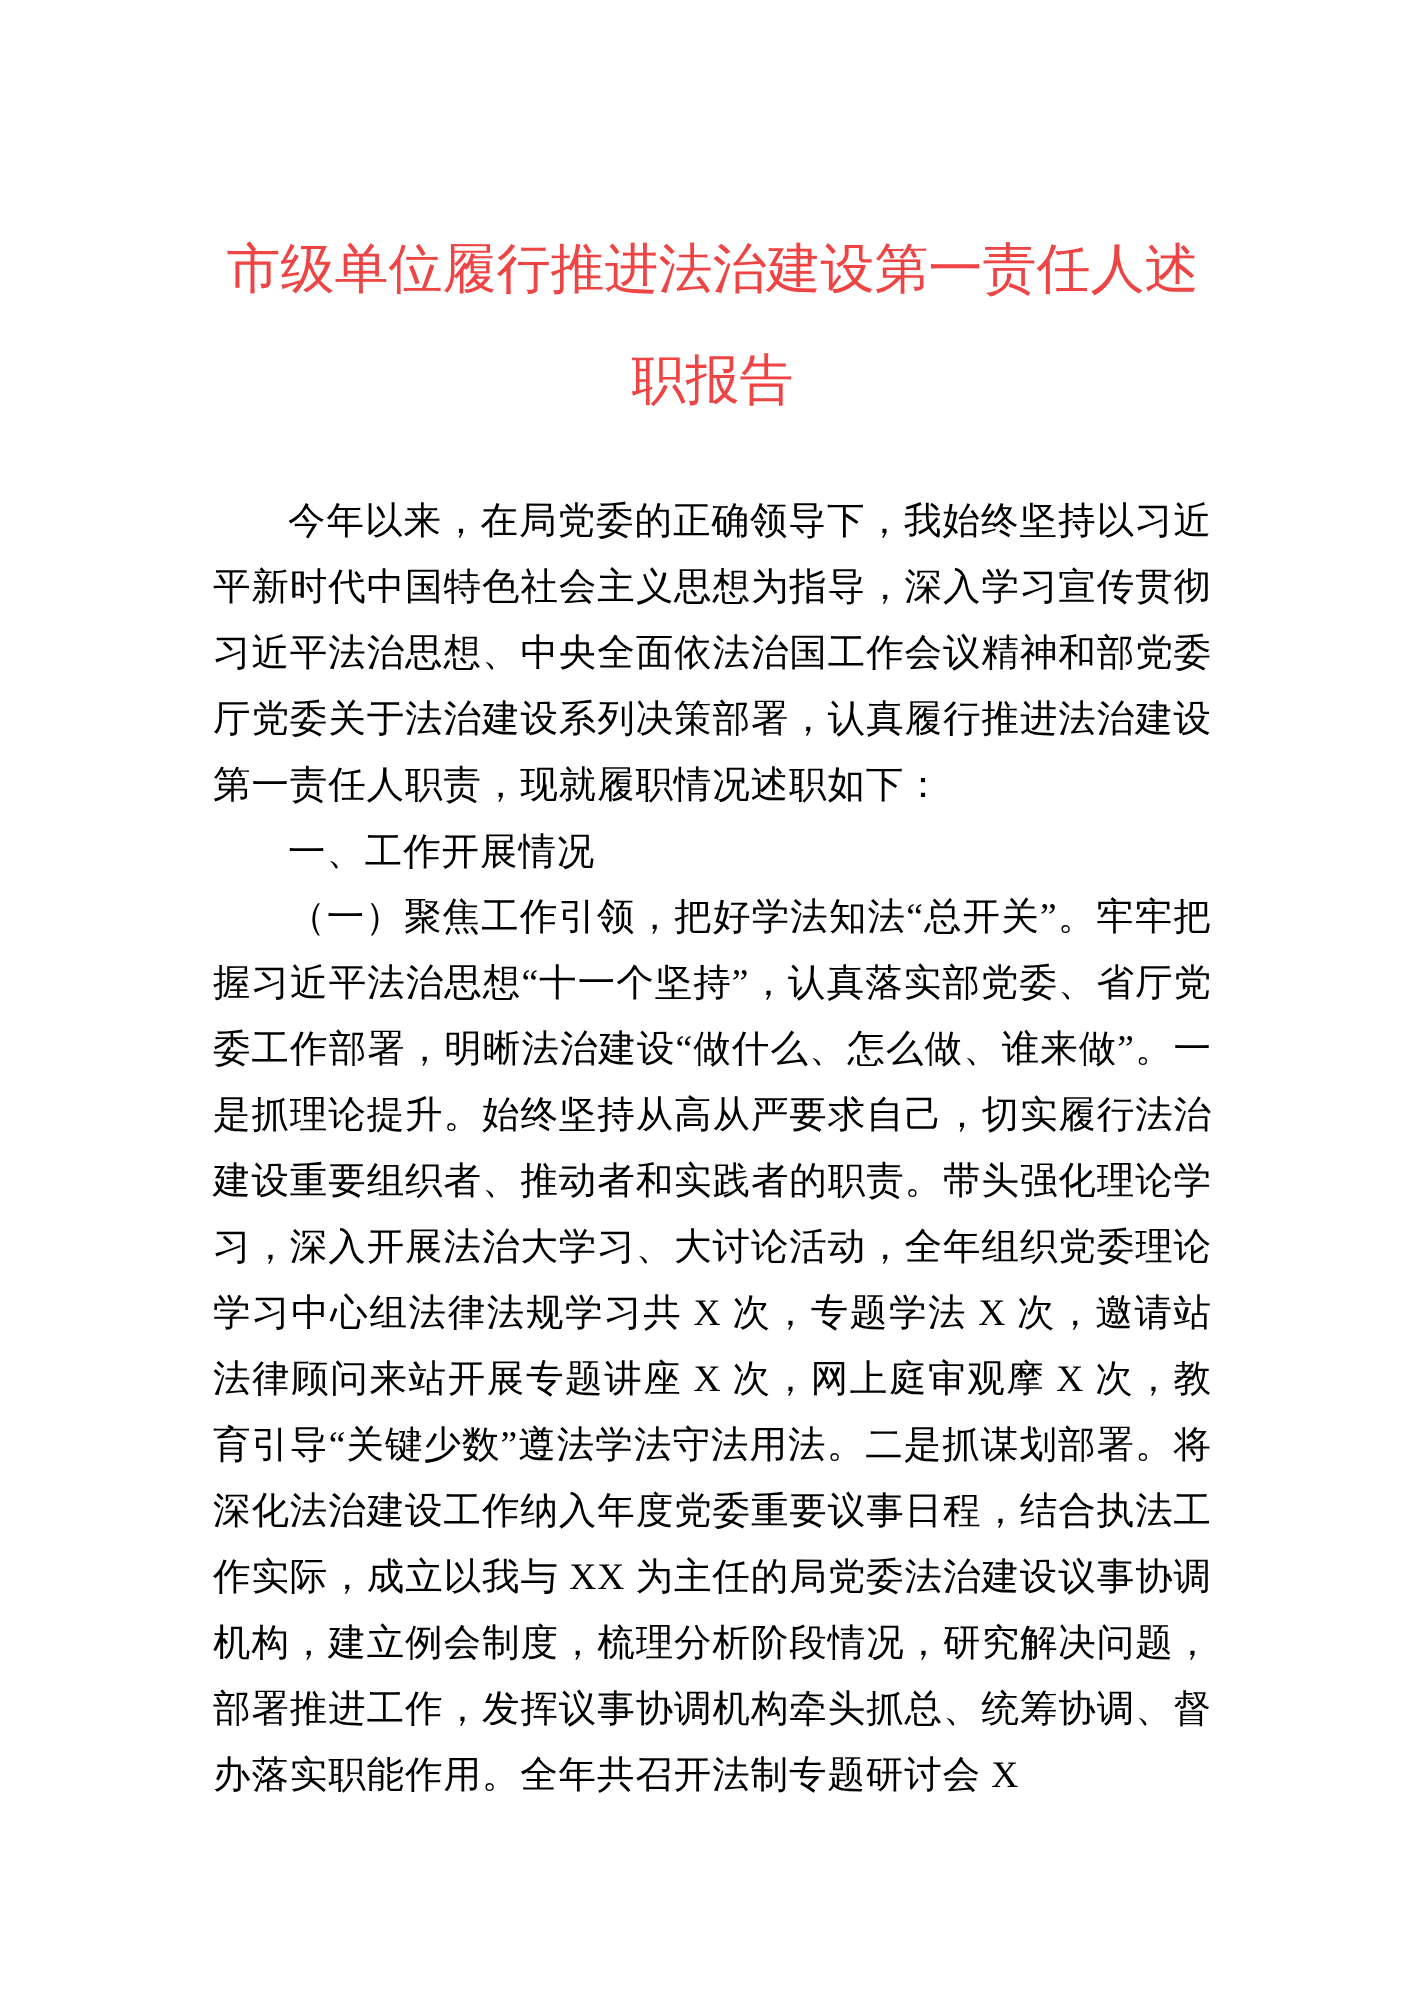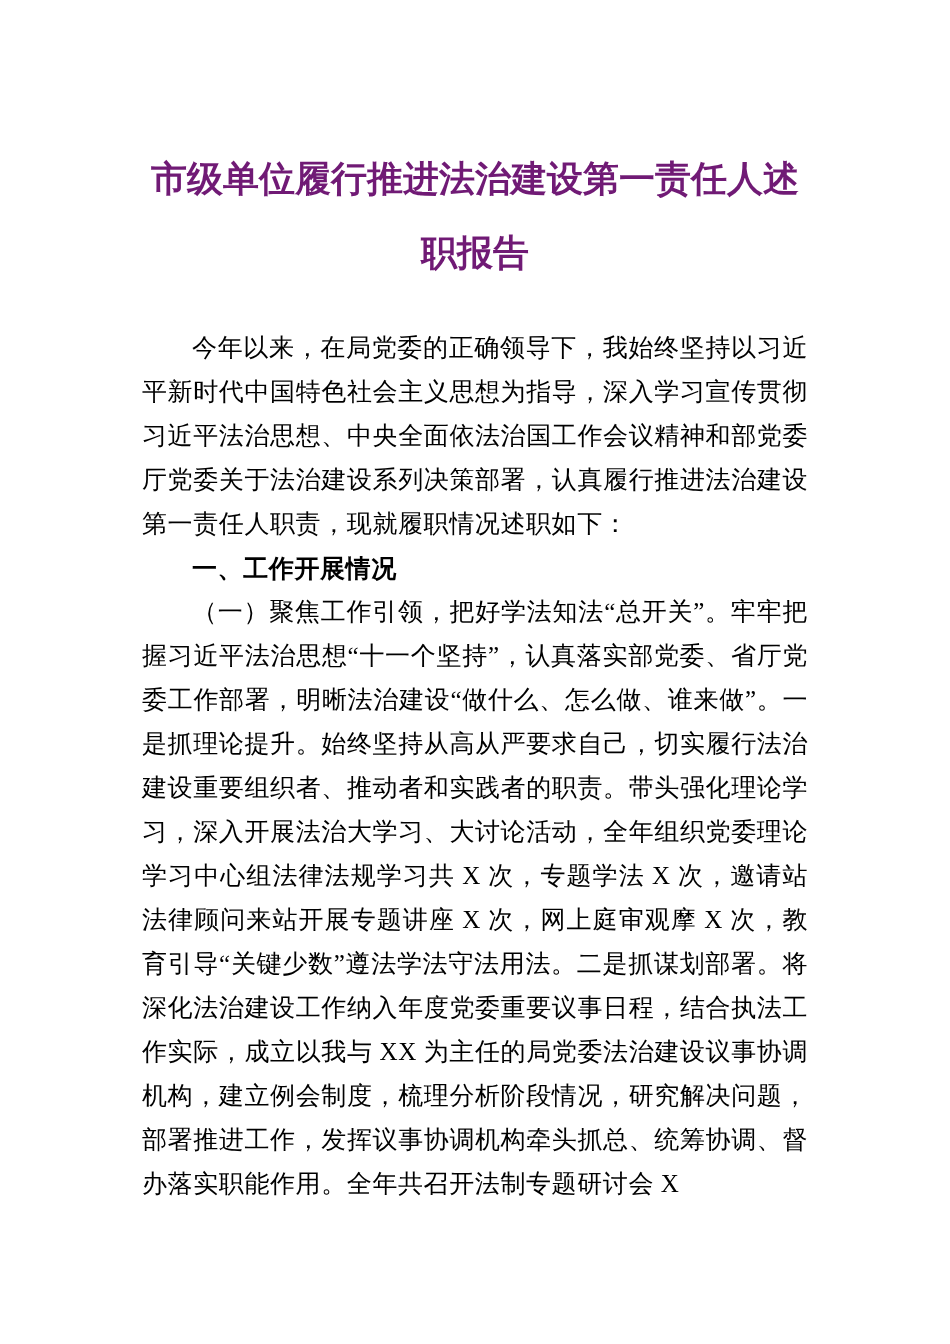--- a/index.html
+++ b/index.html
@@ -13,44 +13,44 @@
     height: 1344px;
     background: #ffffff;
     overflow: hidden;
     color: #000000;
   }
   .doc-title {
     width: 670px;
     margin: 142px auto 0 auto;
     text-align: center;
     font-family: "Liberation Serif", "DejaVu Serif", serif;
-    font-weight: bold;
+    font-weight: normal;
     font-size: 36px;
     line-height: 74px;
     letter-spacing: 0px;
-    color: #701a75;
+    color: #ef4444;
   }
   .doc-body {
     width: 666px;
     margin: 36px auto 0 auto;
     font-family: "Liberation Serif", "DejaVu Serif", serif;
     font-size: 25px;
     line-height: 44px;
     letter-spacing: 0.6px;
     text-align: justify;
     color: #000000;
   }
   .doc-body p {
     margin: 0;
     padding: 0;
     text-indent: 2em;
   }
   .doc-body p.section-heading {
     font-family: "Liberation Sans", "DejaVu Sans", sans-serif;
-    font-weight: bold;
+    font-weight: normal;
     letter-spacing: 0.6px;
   }
 </style>
 </head>
 <body>
 
 <div class="page">
   <div class="doc-title">市级单位履行推进法治建设第一责任人述职报告</div>
 
   <div class="doc-body">

